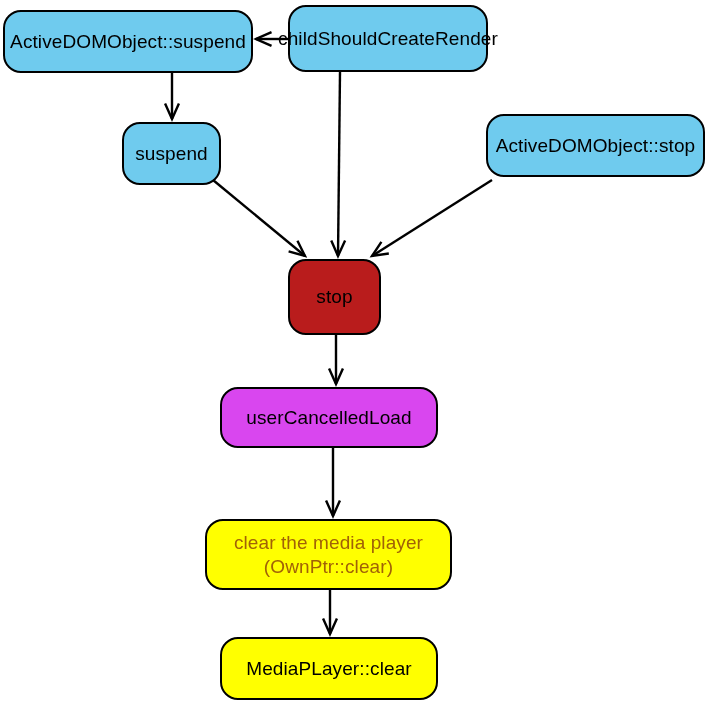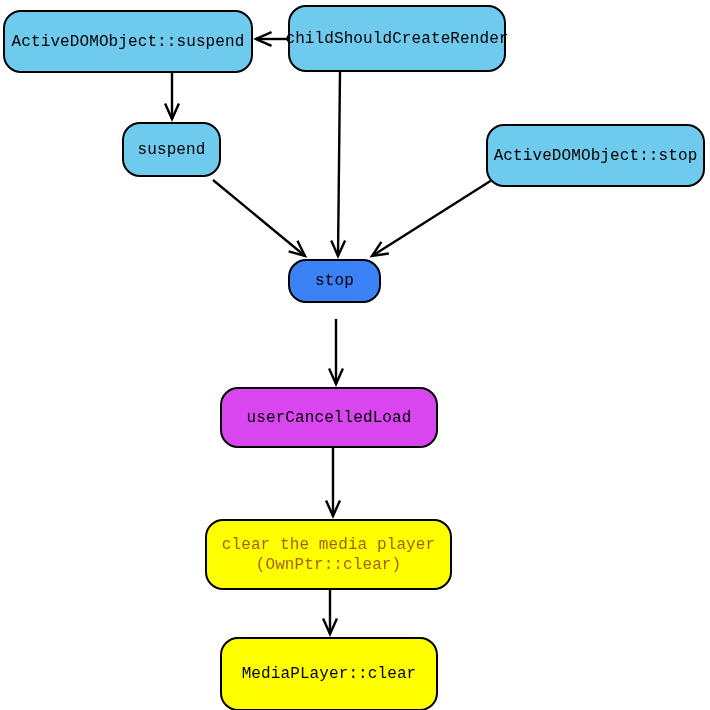--- a/index.html
+++ b/index.html
@@ -29,25 +29,25 @@
   .node {
     position: absolute;
     box-sizing: border-box;
     border: 2.5px solid #000000;
     border-radius: 18px;
     display: flex;
     align-items: center;
     justify-content: center;
     text-align: center;
     color: #000000;
-    font-size: 16px;
+    font-size: 19px;
     line-height: 1.25;
     letter-spacing: 0.1px;
     z-index: 2;
-    font-family: Liberation Mono, monospace;
+    font-family: Liberation Sans, sans-serif;
   }
   .node.blue  { background: #6FCBEE; }
   .node.yellow{ background: #FFFF00; }
   .node-label {
     display: block;
     white-space: pre-line;
     padding: 0 6px;
   }
 </style>
 </head>
@@ -68,35 +68,35 @@
       <line x1="336" y1="319" x2="336" y2="384" stroke="#000000" stroke-width="2.4"></line>
       <polyline points="329.0680722979873,368.4774880146908 336,384 342.9319277020127,368.4774880146908" fill="none" stroke="#000000" stroke-width="2.4" stroke-linecap="butt"></polyline>
       <line x1="333" y1="448" x2="333" y2="516" stroke="#000000" stroke-width="2.4"></line>
       <polyline points="326.0680722979873,500.4774880146908 333,516 339.9319277020127,500.4774880146908" fill="none" stroke="#000000" stroke-width="2.4" stroke-linecap="butt"></polyline>
       <line x1="330" y1="590" x2="330" y2="634" stroke="#000000" stroke-width="2.4"></line>
       <polyline points="323.0680722979873,618.4774880146907 330,634 336.9319277020127,618.4774880146907" fill="none" stroke="#000000" stroke-width="2.4" stroke-linecap="butt"></polyline>
     </svg>
 <div class="node blue" style="left: 3px; top: 10px; width: 250px; height: 63px; background: rgb(111, 203, 238); border-color: rgb(0, 0, 0); color: rgb(0, 0, 0);">
       <span class="node-label">ActiveDOMObject::suspend</span>
     </div>
-    <div class="node blue" style="left: 288px; top: 5px; width: 218px; height: 67px; background: rgb(111, 203, 238); border-color: rgb(0, 0, 0); color: rgb(0, 0, 0);">
+    <div class="node blue" style="left: 288px; top: 5px; width: 200px; height: 67px; background: rgb(111, 203, 238); border-color: rgb(0, 0, 0); color: rgb(0, 0, 0);">
       <span class="node-label">childShouldCreateRender</span>
     </div>
-    <div class="node blue" style="left: 122px; top: 122px; width: 99px; height: 55px; background: rgb(111, 203, 238); border-color: rgb(0, 0, 0); color: rgb(0, 0, 0);">
+    <div class="node blue" style="left: 122px; top: 122px; width: 99px; height: 63px; background: rgb(111, 203, 238); border-color: rgb(0, 0, 0); color: rgb(0, 0, 0);">
       <span class="node-label">suspend</span>
     </div>
-    <div class="node blue" style="left: 486px; top: 124px; width: 219px; height: 63px; background: rgb(111, 203, 238); border-color: rgb(0, 0, 0); color: rgb(0, 0, 0); align-items: center;">
+    <div class="node blue" style="left: 486px; top: 114px; width: 219px; height: 63px; background: rgb(111, 203, 238); border-color: rgb(0, 0, 0); color: rgb(0, 0, 0); align-items: center;">
       <span class="node-label">ActiveDOMObject::stop</span>
     </div>
-    <div class="node blue" style="left: 288px; top: 259px; width: 93px; height: 44px; background: #3b82f6; border-color: rgb(0, 0, 0); color: rgb(0, 0, 0);">
+    <div class="node blue" style="left: 288px; top: 259px; width: 93px; height: 76px; background: #b91c1c; border-color: rgb(0, 0, 0); color: rgb(0, 0, 0);">
       <span class="node-label">stop</span>
     </div>
     <div class="node blue" style="left: 220px; top: 387px; width: 218px; height: 61px; background: #d946ef; border-color: rgb(0, 0, 0); color: rgb(0, 0, 0);">
       <span class="node-label">userCancelledLoad</span>
     </div>
     <div class="node yellow" style="left: 205px; top: 519px; width: 247px; height: 71px; background: rgb(255, 255, 0); border-color: rgb(0, 0, 0); color: #a16207;">
       <span class="node-label">clear the media player
 (OwnPtr::clear)</span>
     </div>
-    <div class="node yellow" style="left: 220px; top: 637px; width: 218px; height: 74px; background: rgb(255, 255, 0); border-color: rgb(0, 0, 0); color: rgb(0, 0, 0);">
+    <div class="node yellow" style="left: 220px; top: 637px; width: 218px; height: 63px; background: rgb(255, 255, 0); border-color: rgb(0, 0, 0); color: rgb(0, 0, 0);">
       <span class="node-label">MediaPLayer::clear</span>
     </div>
   </div>
 
 </body></html>

